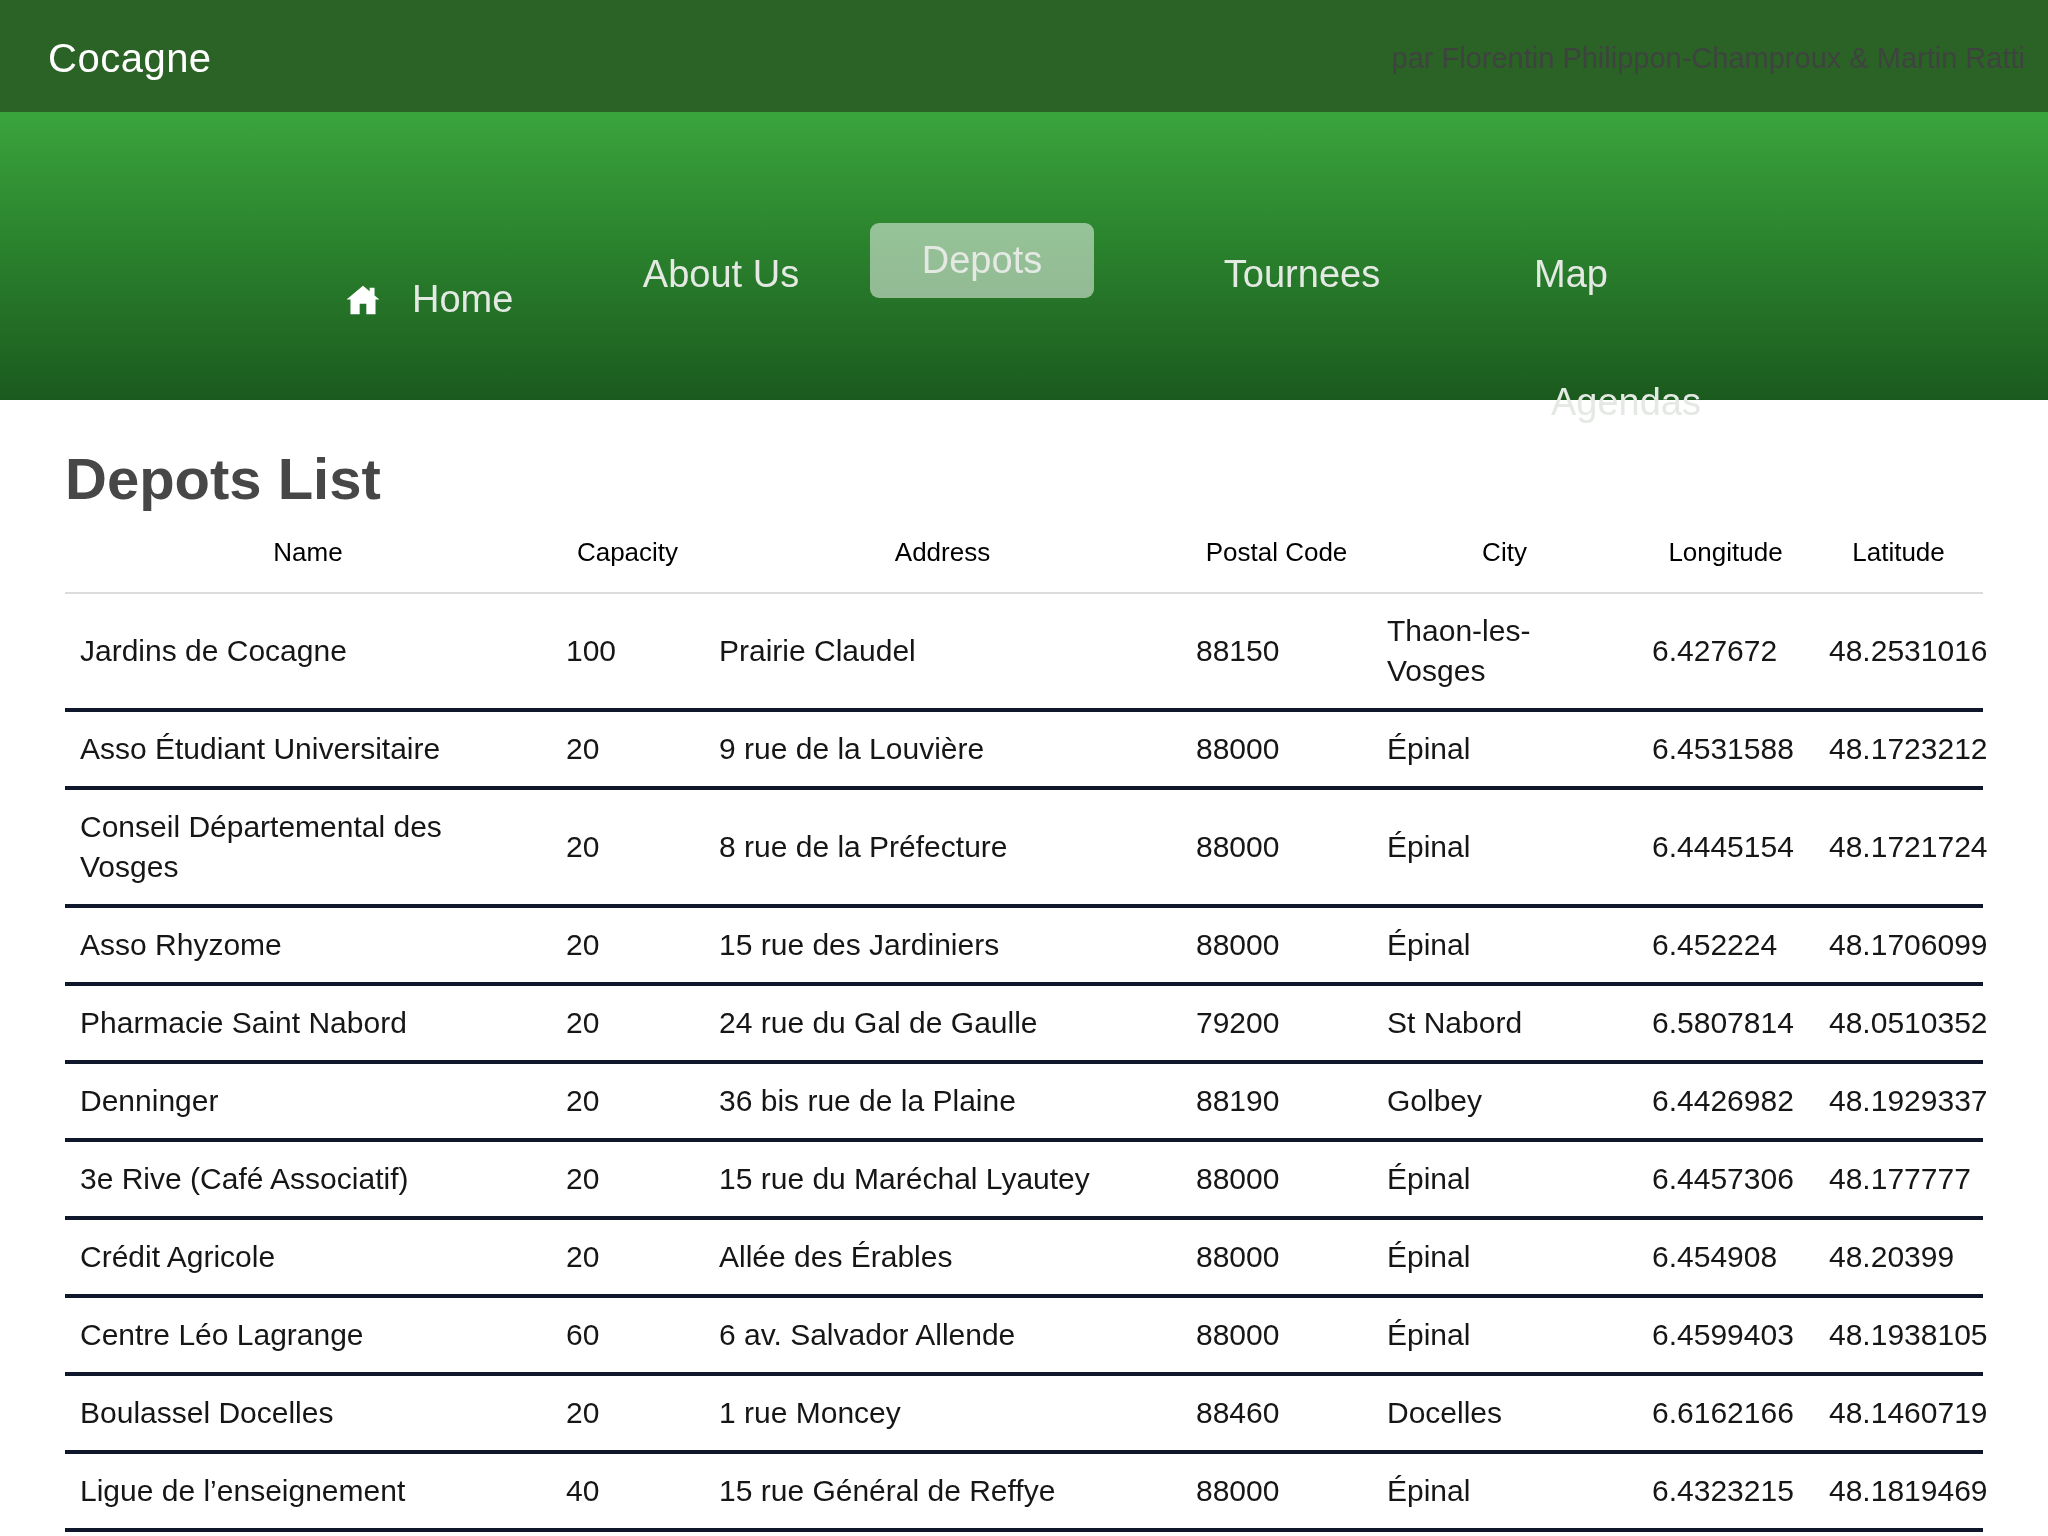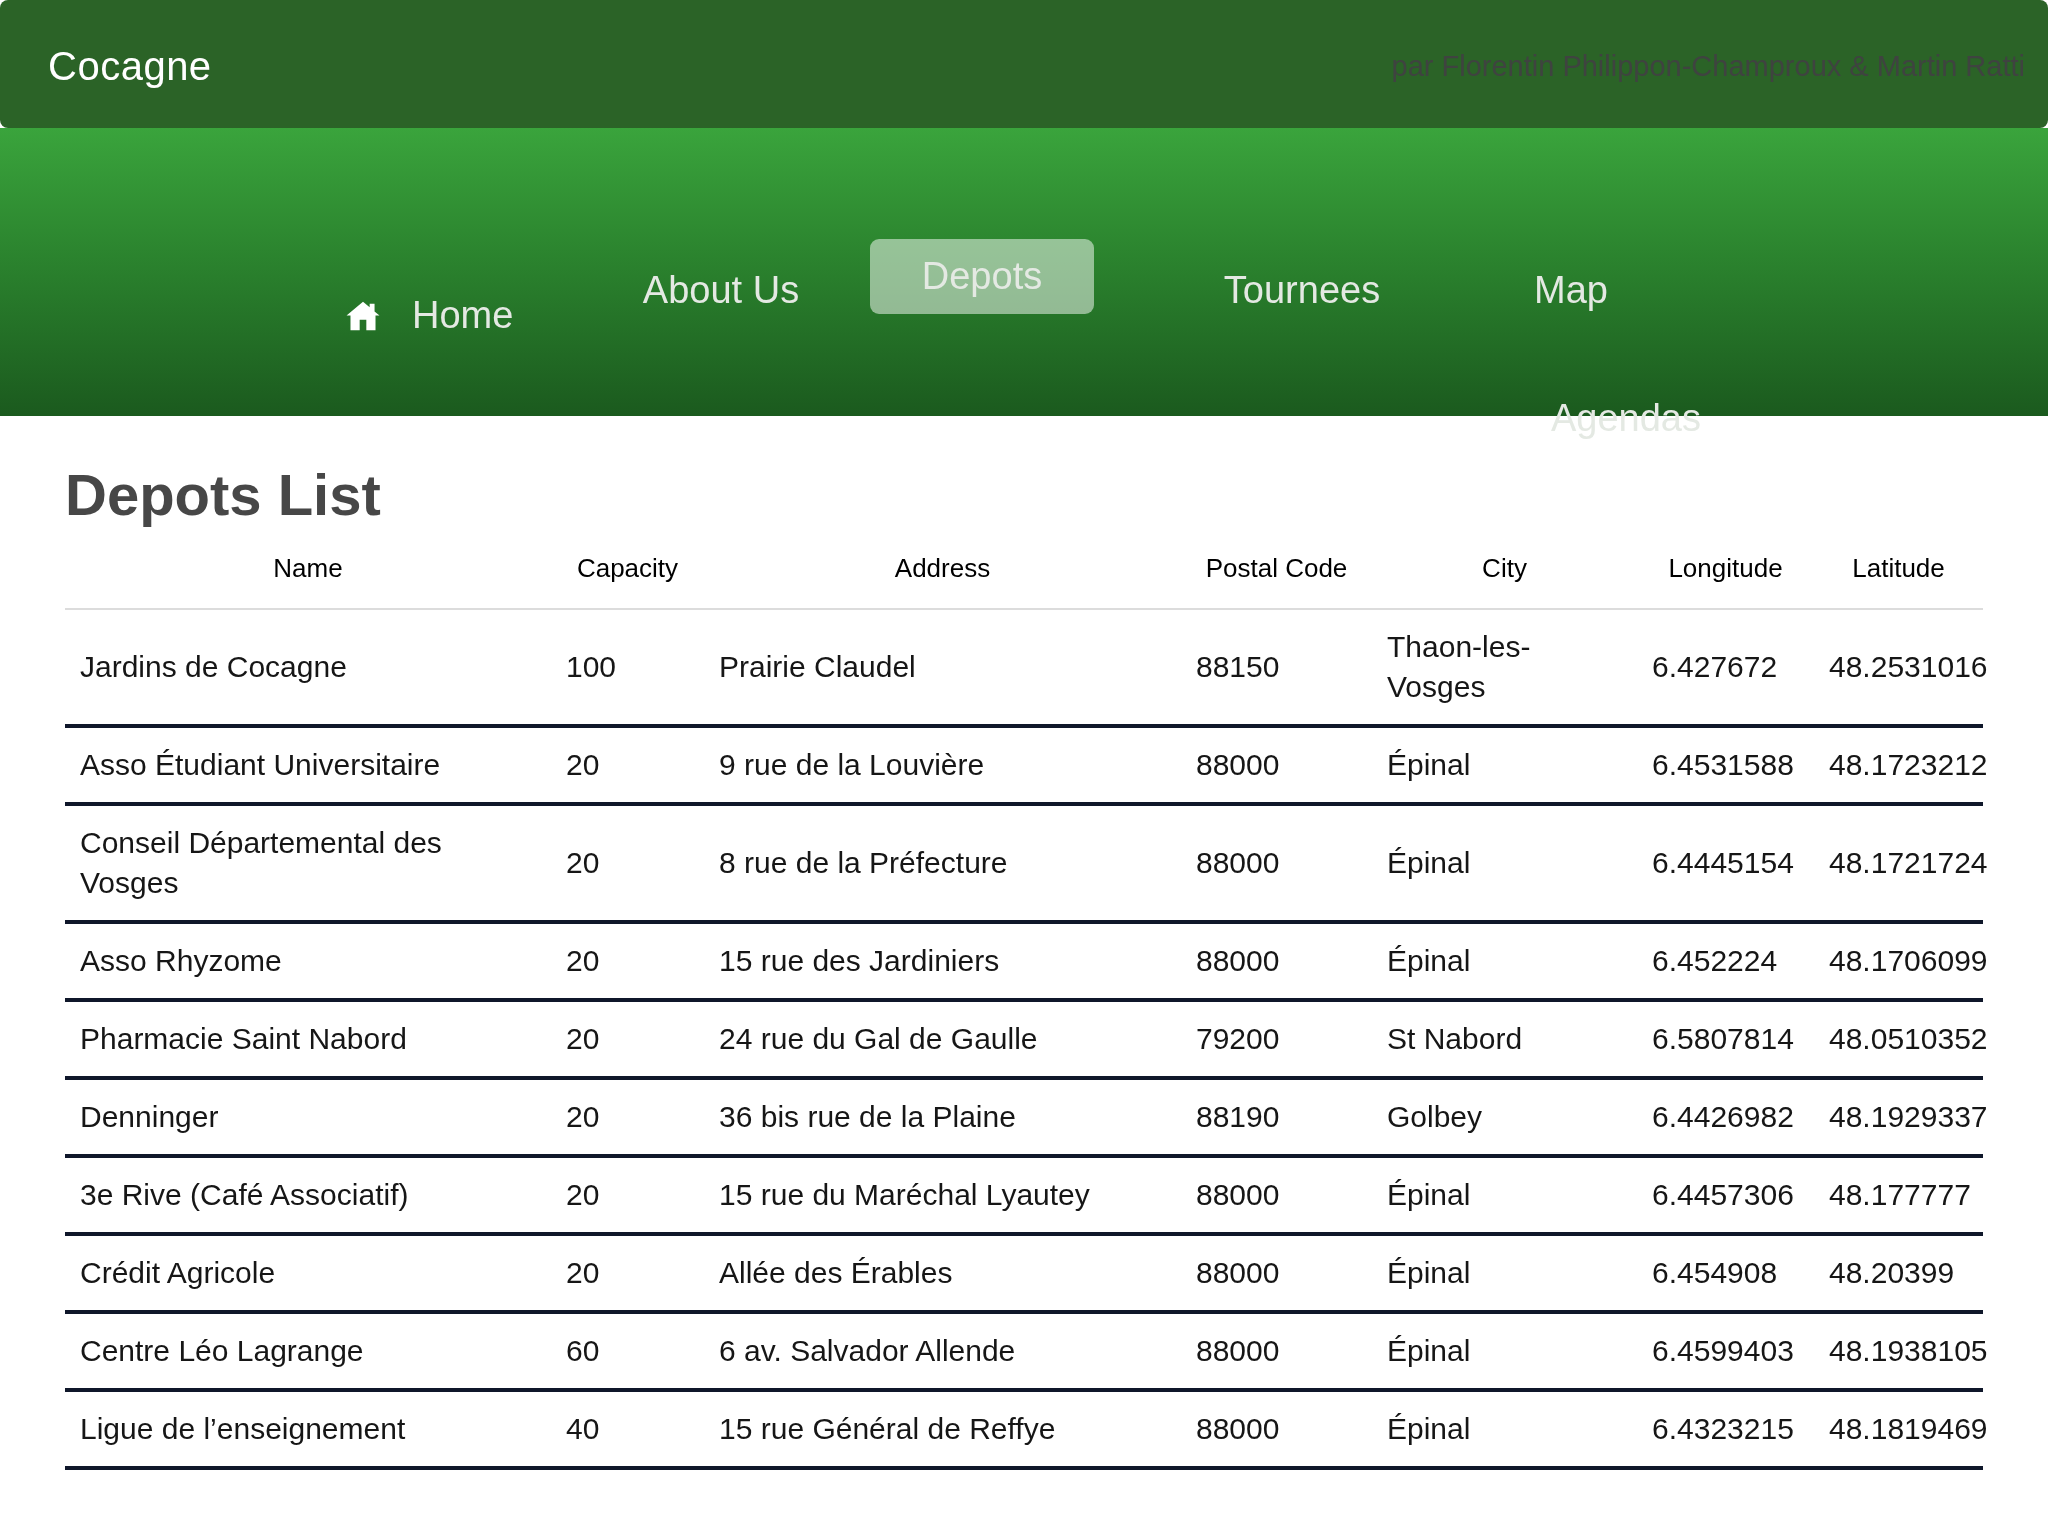--- a/index.html
+++ b/index.html
@@ -7,28 +7,27 @@
     width: 2048px; height: 1536px;
     background: #ffffff;
     font-family: "Liberation Sans", sans-serif;
     color: #1b1b1b;
     position: relative;
     overflow: hidden;
   }
 
   
   .app-header {
-    height: 128px;
+    height: 112px;
     background: #2b6327;
     display: flex;
     align-items: center;
     justify-content: space-between;
     padding: 5px 23px 0 48px;
     box-sizing: border-box;
-    border-radius: 8px;
   }
   .brand { font-size: 40px; color: #ffffff; letter-spacing: 0.5px; }
   .attribution { font-size: 29px; color: #3f4340; }
 
   
   .main-nav {
     position: relative;
     height: 288px;
     background: linear-gradient(180deg, #3aa43c 0%, #2b832e 45%, #1b5a1e 100%);
   }
@@ -232,20 +231,29 @@
         <tr>
           <td class="cell-name">Centre Léo Lagrange</td>
           <td class="cell-capacity">60</td>
           <td class="cell-address">6 av. Salvador Allende</td>
           <td class="cell-postal">88000</td>
           <td class="cell-city">Épinal</td>
           <td class="cell-longitude">6.4599403</td>
           <td class="cell-latitude">48.1938105</td>
         </tr>
         <tr>
+          <td class="cell-name">Boulassel Docelles</td>
+          <td class="cell-capacity">20</td>
+          <td class="cell-address">1 rue Moncey</td>
+          <td class="cell-postal">88460</td>
+          <td class="cell-city">Docelles</td>
+          <td class="cell-longitude">6.6162166</td>
+          <td class="cell-latitude">48.1460719</td>
+        </tr>
+        <tr>
           <td class="cell-name">Ligue de l’enseignement</td>
           <td class="cell-capacity">40</td>
           <td class="cell-address">15 rue Général de Reffye</td>
           <td class="cell-postal">88000</td>
           <td class="cell-city">Épinal</td>
           <td class="cell-longitude">6.4323215</td>
           <td class="cell-latitude">48.1819469</td>
         </tr>
       </tbody>
   </table>

